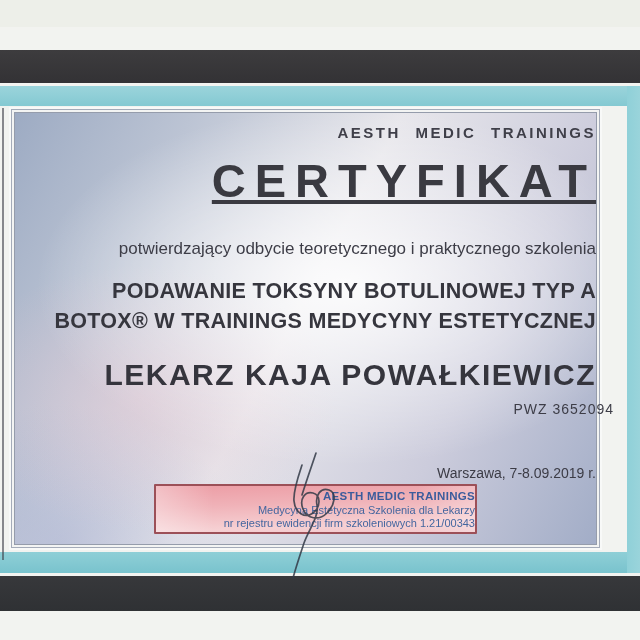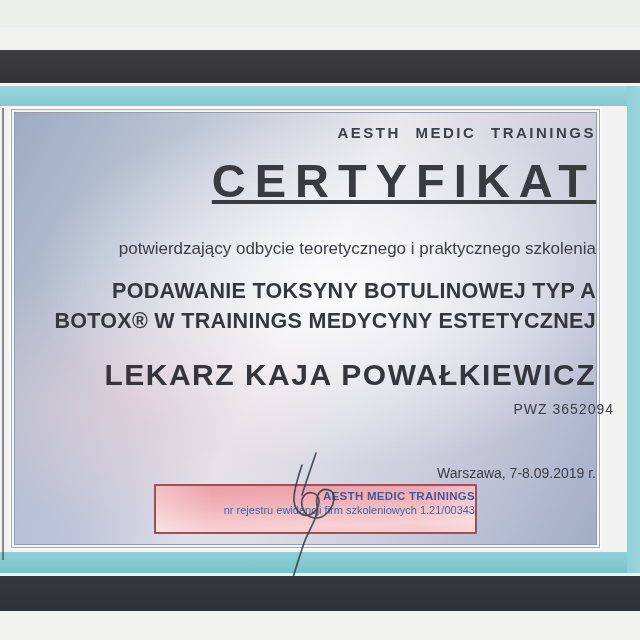--- a/index.html
+++ b/index.html
@@ -67,20 +67,21 @@
     <div class="course">
       <div>PODAWANIE TOKSYNY BOTULINOWEJ TYP A</div>
       <div>BOTOX® W TRAININGS MEDYCYNY ESTETYCZNEJ</div>
     </div>
     <div class="recipient">LEKARZ KAJA POWAŁKIEWICZ</div>
     <div class="license">PWZ 3652094</div>
     <div class="dateplace">Warszawa, 7-8.09.2019 r.</div>
 
     <div class="stamp">
       <div class="stamp-line1">AESTH MEDIC TRAININGS</div>
+      <div class="stamp-line2">Medycyna Estetyczna Szkolenia dla Lekarzy</div>
       <div class="stamp-line3">nr rejestru ewidencji firm szkoleniowych  1.21/00343</div>
     </div>
   </div>
 
   <svg class="signature" viewBox="0 0 112 142" xmlns="http://www.w3.org/2000/svg">
     <g fill="none" stroke="#333947" stroke-opacity="0.85" stroke-width="1.7" stroke-linecap="round">
       <path d="M58 10 C54 22, 49 36, 44 52"></path>
       <path d="M44 22
                C 40 34, 35 48, 36 58
                C 37 70, 47 76, 55 70

